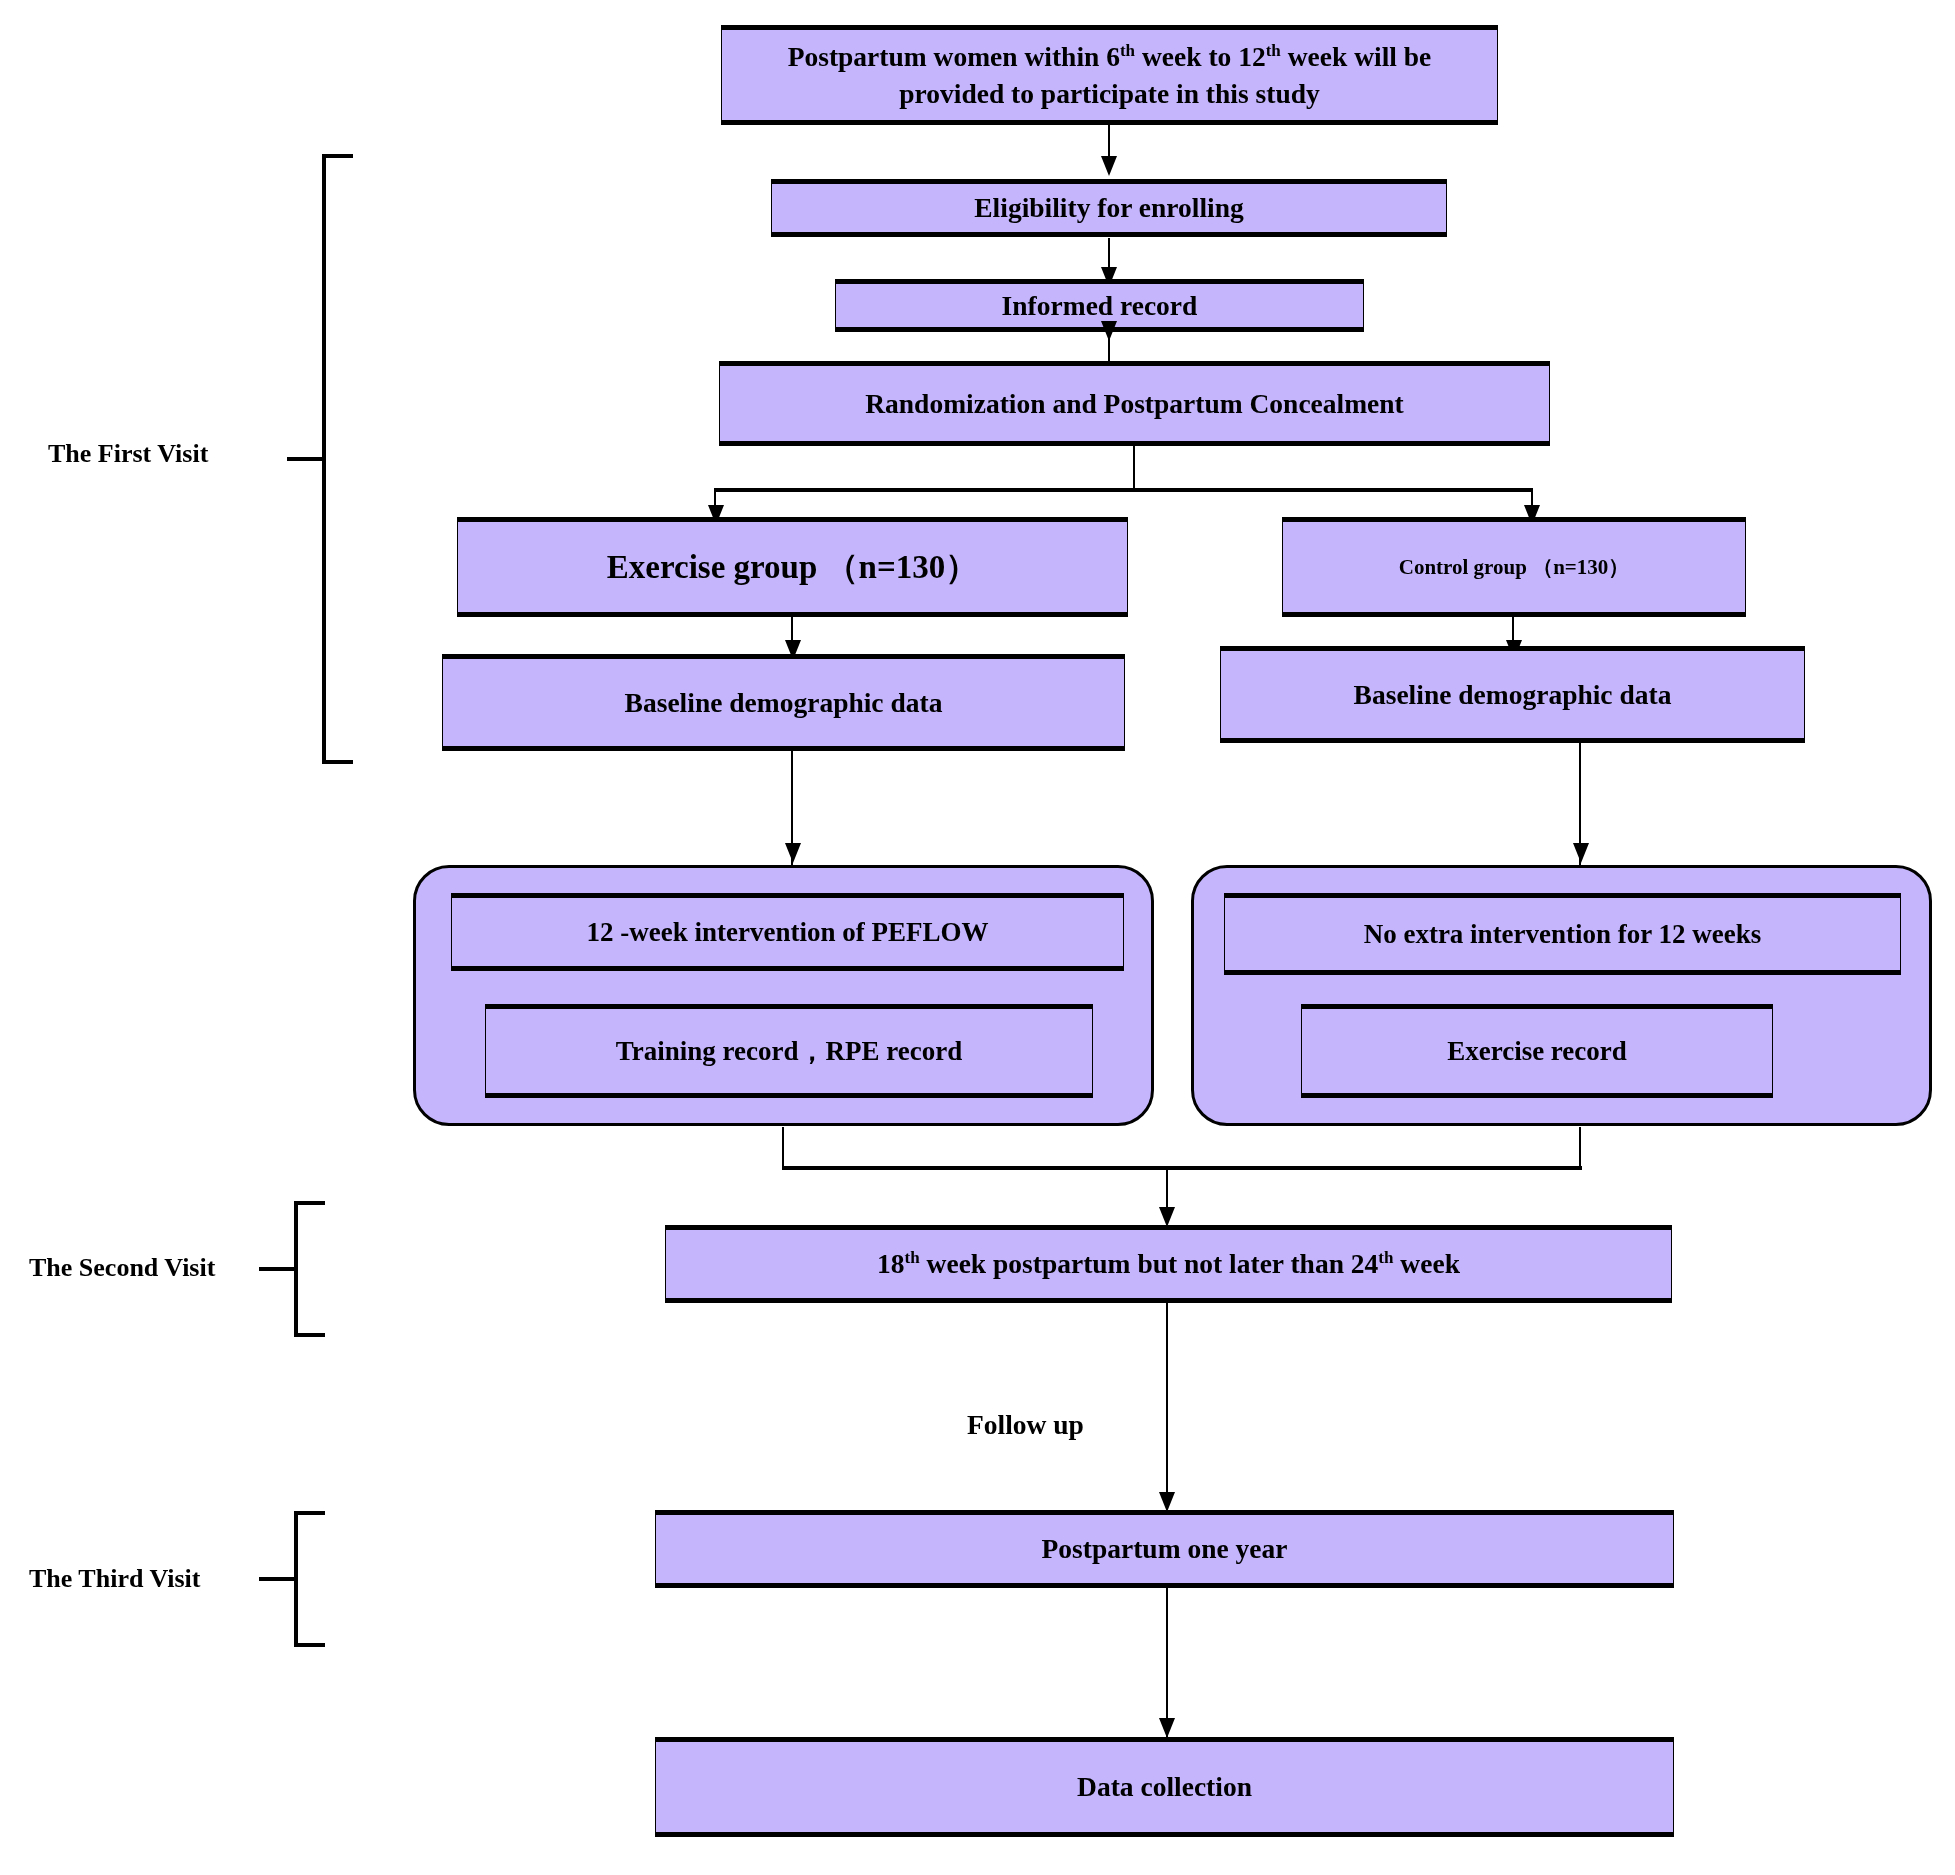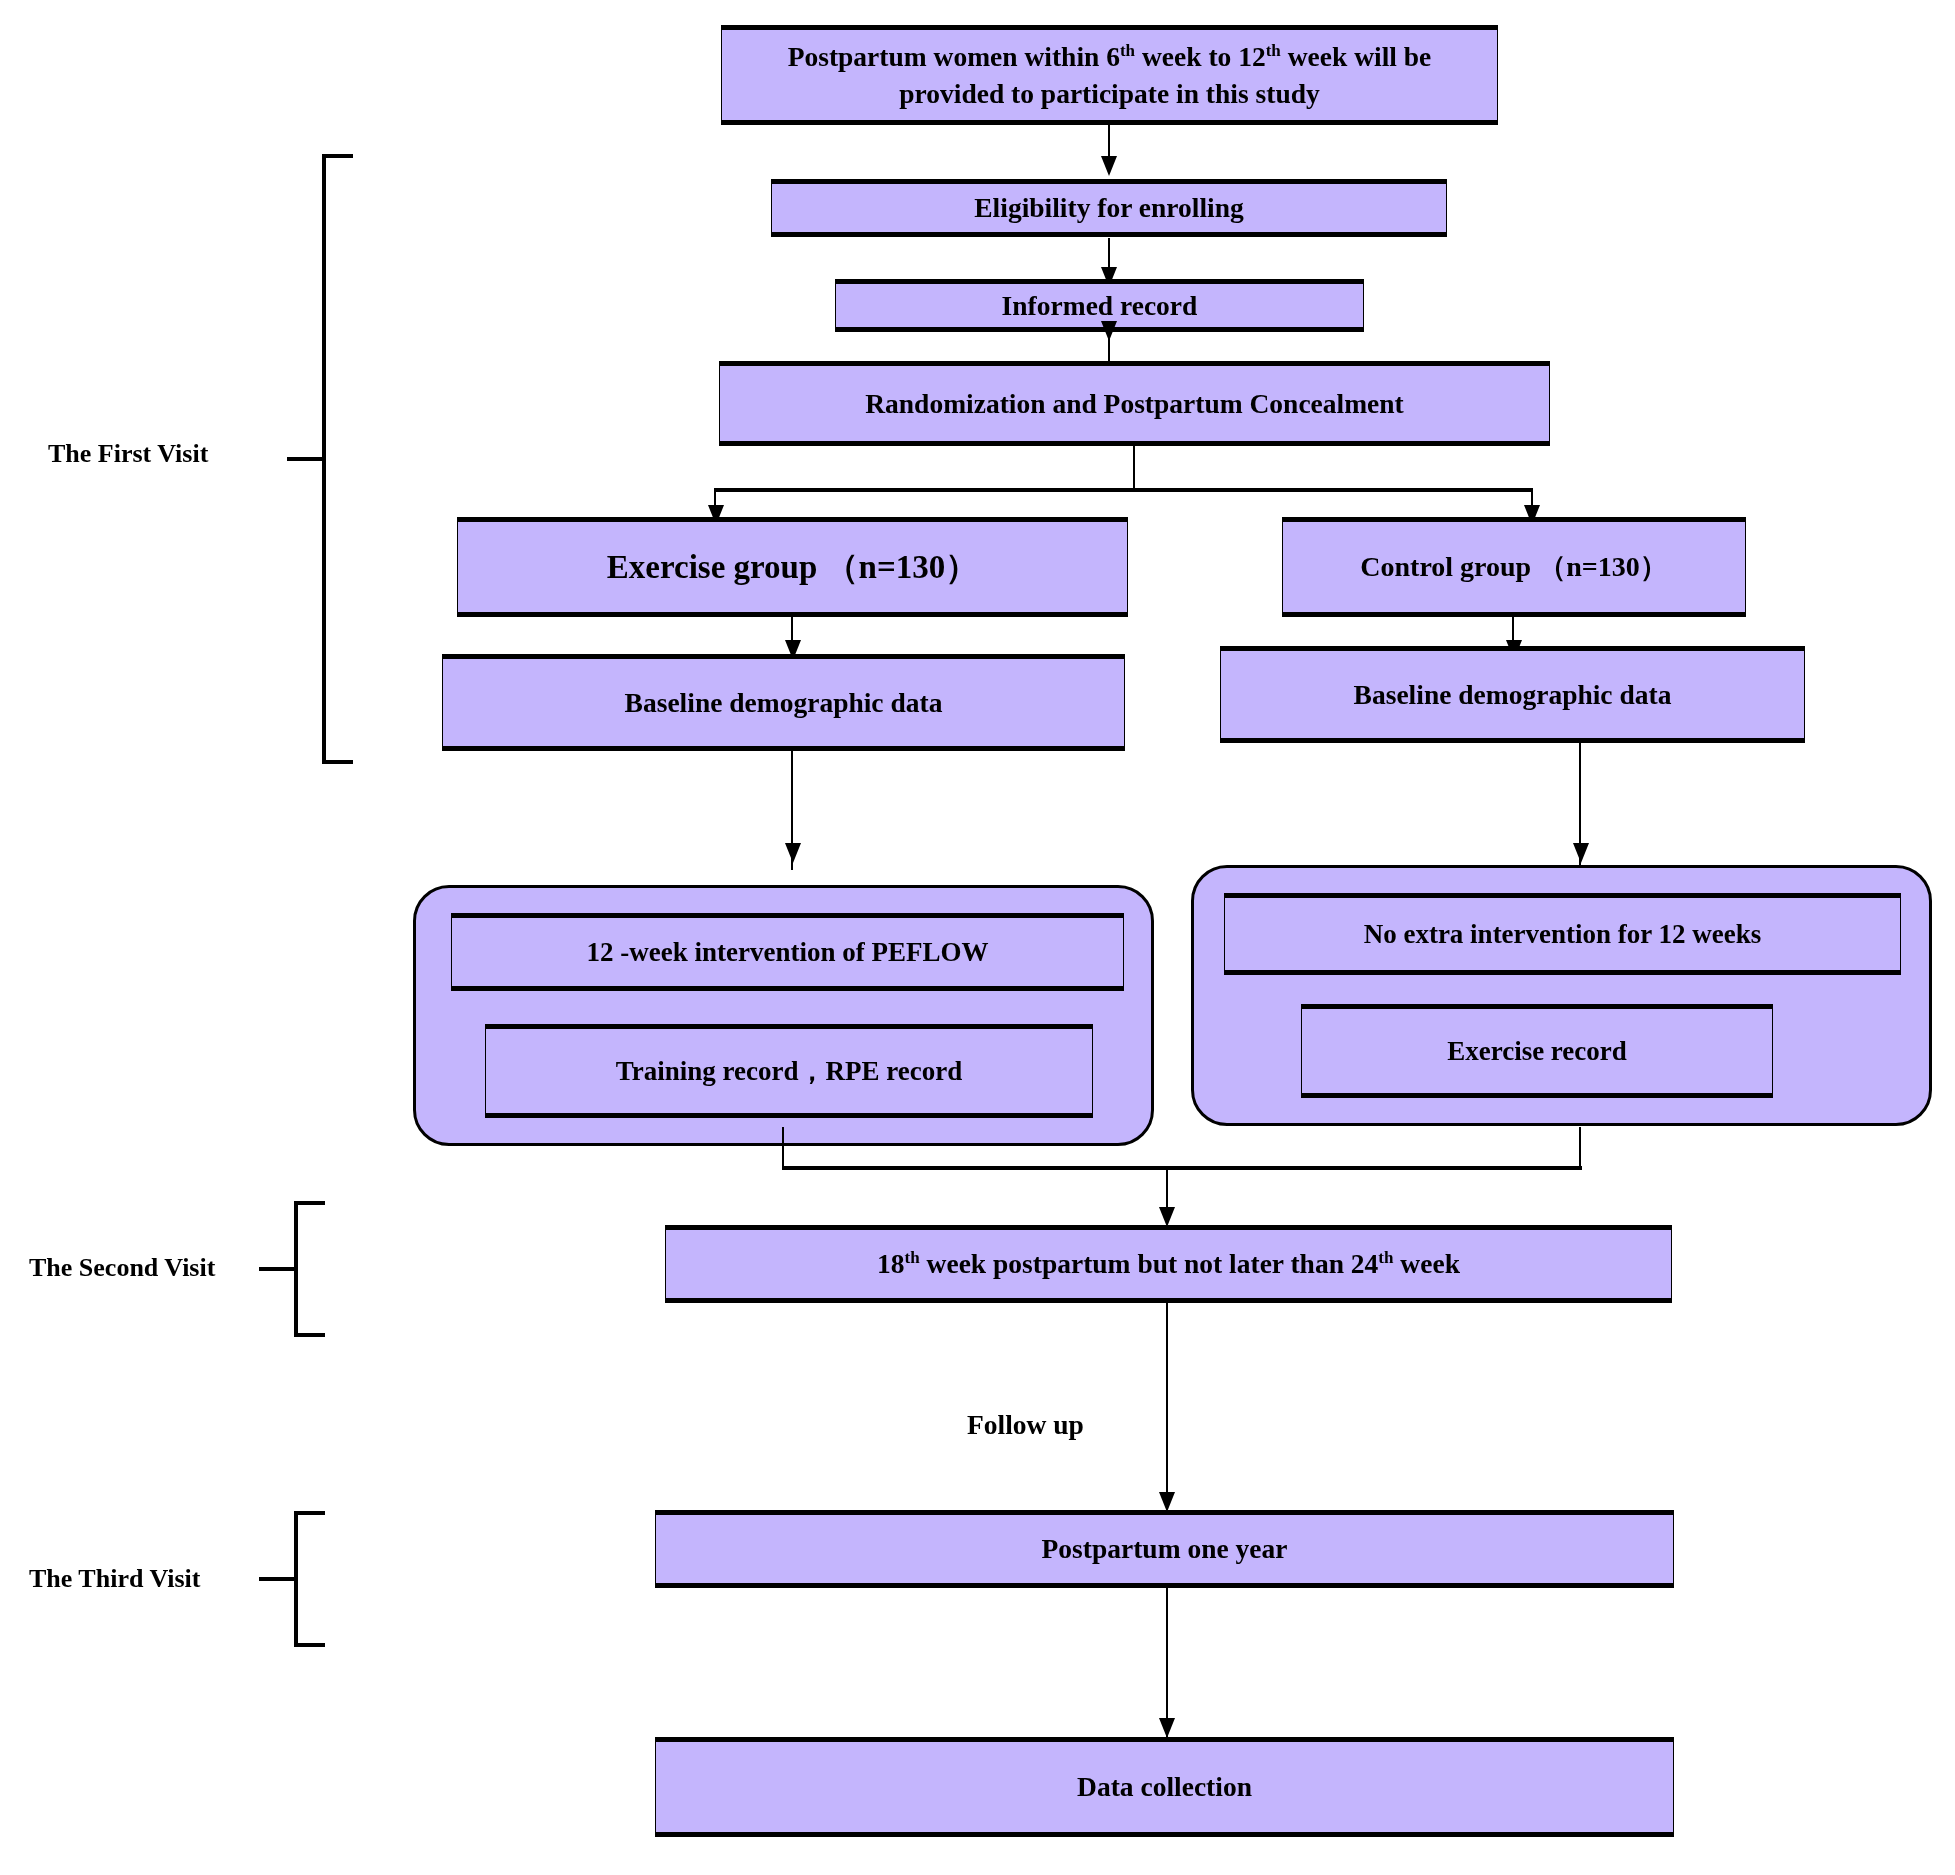--- a/index.html
+++ b/index.html
@@ -167,21 +167,21 @@
   <div class="hline" style="left:714px; top:488px; width:819px;"></div>
   <div class="vline" style="left:714px; top:488px; height:27.5px;"></div>
   <div class="arrowhead" style="left:708px; top:505px;"></div>
   <div class="vline" style="left:1531px; top:488px; height:27.5px;"></div>
   <div class="arrowhead" style="left:1524px; top:505px;"></div>
 
   <div class="node thick-tb" style="left:457px; top:517px; width:671px; height:100px; font-size:33px;">
     <span>Exercise group （n=130）</span>
   </div>
 
-  <div class="node thick-tb" style="left:1282px; top:517px; width:464px; height:100px; font-size:28px;">
+  <div class="node thick-tb" style="left:1282px; top:517px; width:464px; height:100px; font-size:21px;">
     <span>Control group （n=130）</span>
   </div>
 
   <div class="vline" style="left:791px; top:617px; height:36px;"></div>
   <div class="arrowhead" style="left:785px; top:640px;"></div>
 
   <div class="vline" style="left:1512px; top:617px; height:36px;"></div>
   <div class="arrowhead" style="left:1506px; top:640px;"></div>
 
   <div class="node thick-tb" style="left:442px; top:654px; width:683px; height:97px; font-size:27.5px;">
@@ -191,21 +191,21 @@
   <div class="node thick-tb" style="left:1220px; top:646px; width:585px; height:97px; font-size:27.5px;">
     <span>Baseline demographic data</span>
   </div>
 
   <div class="vline" style="left:791px; top:751px; height:119px;"></div>
   <div class="arrowhead" style="left:785px; top:843px;"></div>
 
   <div class="vline" style="left:1579px; top:743px; height:127px;"></div>
   <div class="arrowhead" style="left:1573px; top:843px;"></div>
 
-  <div class="node round" style="left:413px; top:865px; width:741px; height:261px;margin-top:20px;">
+  <div class="node round" style="left:413px; top:865px; width:741px; height:261px;">
     <div class="node thick-tb" style="left:35px; top:25px; width:673px; height:78px; font-size:27px;">
       <span>12 -week  intervention of  PEFLOW</span>
     </div>
     <div class="node thick-tb" style="left:69px; top:136px; width:608px; height:94px; font-size:27px;">
       <span>Training record，RPE record</span>
     </div>
   </div>
 
   <div class="node round" style="left:1191px; top:865px; width:741px; height:261px;">
     <div class="node thick-tb" style="left:30px; top:25px; width:677px; height:82px; font-size:27px;">

